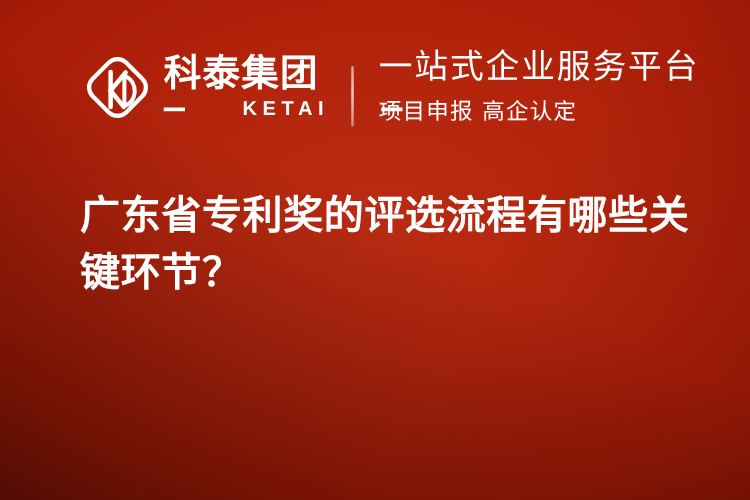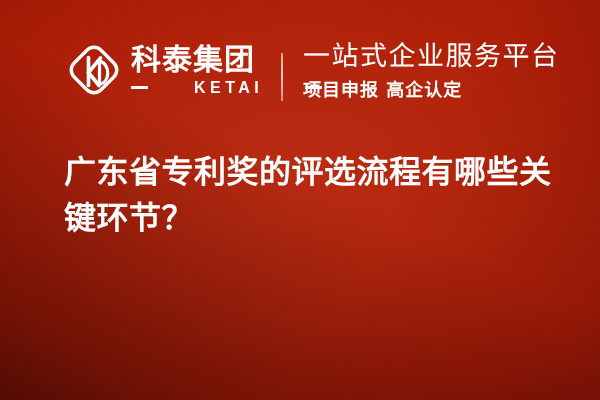--- a/index.html
+++ b/index.html
@@ -133,32 +133,32 @@
     left: 303px;
     top: 40px;
     width: 270px;
   }
   .tagline-main {
     font-size: 27px;
     line-height: 33px;
     color: #ffffff;
     letter-spacing: 1.5px;
     white-space: nowrap;
-    font-family: Liberation Serif, serif;
+    font-family: Liberation Mono, monospace;
     font-weight: normal;
   }
   .tagline-sub {
     margin-top: 5px;
     font-size: 18px;
     line-height: 24px;
     color: #ffffff;
     letter-spacing: 1px;
     white-space: nowrap;
     font-family: "DejaVu Sans", "Liberation Sans", sans-serif;
-    font-weight: bold;
+    font-weight: normal;
   }
 
   
   .headline {
     position: absolute;
     left: 64px;
     top: 152px;
     width: 496px;
     font-size: 32px;
     line-height: 46px;

